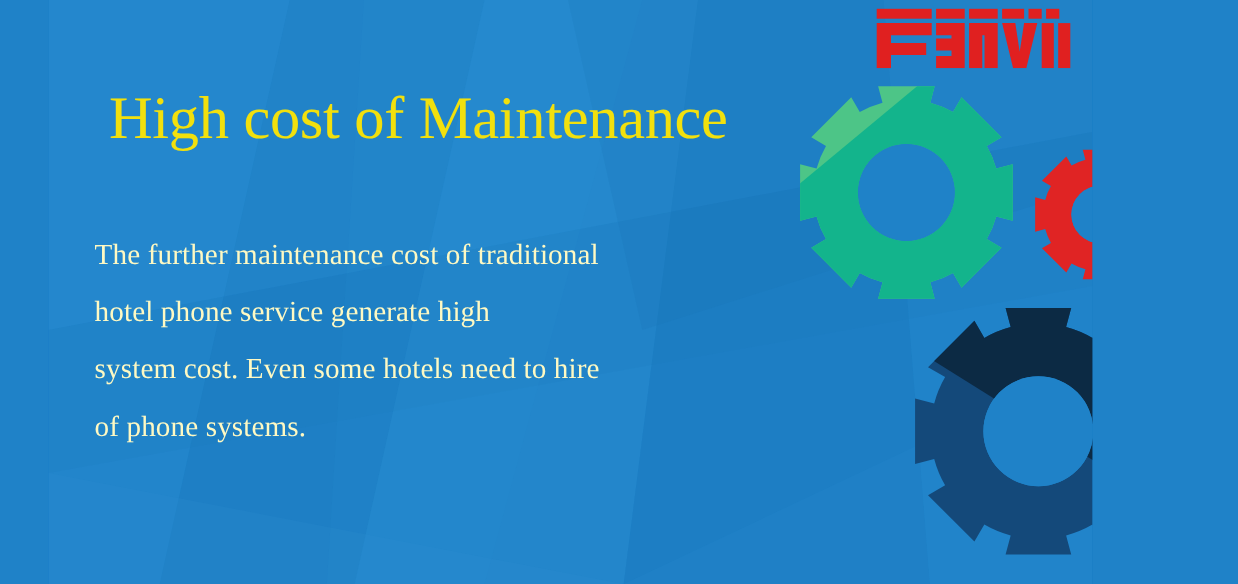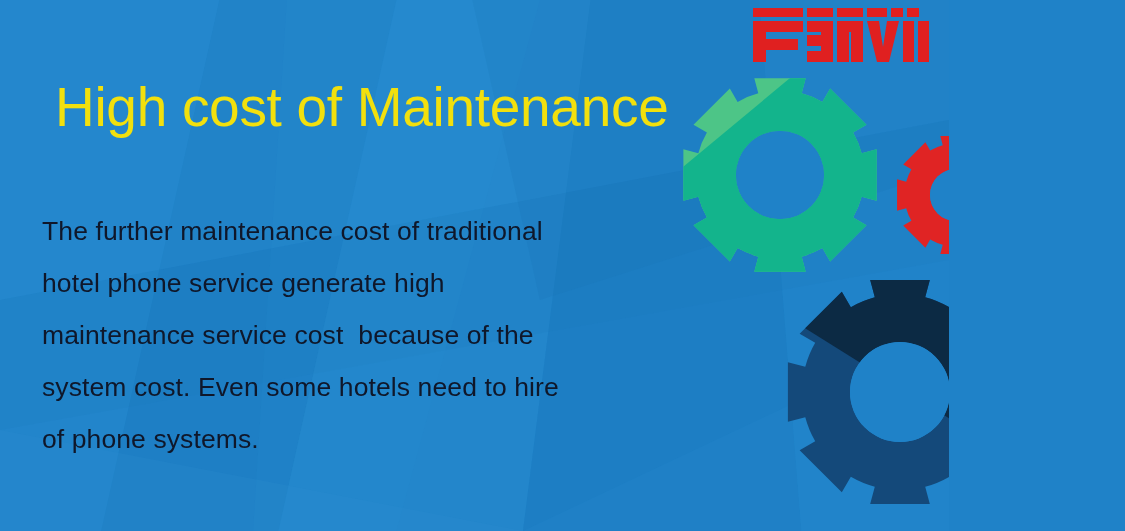--- a/index.html
+++ b/index.html
@@ -7,21 +7,22 @@
     margin: 0;
     padding: 0;
     background: #1f82c8;
   }
   #slide {
     position: relative;
     width: 949px;
     height: 531px;
     overflow: hidden;
     background: #1f82c8;
-    font-family: Liberation Sans, sans-serif;
+    font-family: Liberation Serif, serif;
+    margin-left: 44px;
   }
 
   
   #bg-facets {
     position: absolute;
     inset: 0;
     width: 100%;
     height: 100%;
     display: block;
   }
@@ -49,21 +50,21 @@
     white-space: nowrap;
   }
 
   
   #body-copy {
     position: absolute;
     left: 42px;
     top: 205px;
     width: 600px;
     margin: 0;
-    color: #0f172a;
+    color: #fef9c3;
     font-size: 26.5px;
     font-weight: 400;
     line-height: 52px;
     letter-spacing: 0.1px;
   }
   #body-copy .ln { display: block; white-space: pre; }
 
   
   #gears {
     position: absolute;
@@ -116,21 +117,20 @@
 
       <rect x="175" y="15" width="11" height="41"></rect>
     </g>
   </svg>
 
   <h1 id="title">High cost of Maintenance</h1>
 
   <div id="body-copy">
     <span class="ln">The further maintenance cost of traditional</span>
     <span class="ln">hotel phone service generate high</span>
-    <span class="ln">maintenance service cost  because of the</span>
     <span class="ln">system cost. Even some hotels need to hire</span>
     <span class="ln">of phone systems.</span>
   </div>
 
   <svg id="gears" viewBox="0 0 1125 531" aria-hidden="true">
     <defs>
 
       <clipPath id="clip-green-dark">
         <polygon points="1125,-200 1125,900 -200,900"></polygon>
       </clipPath>

